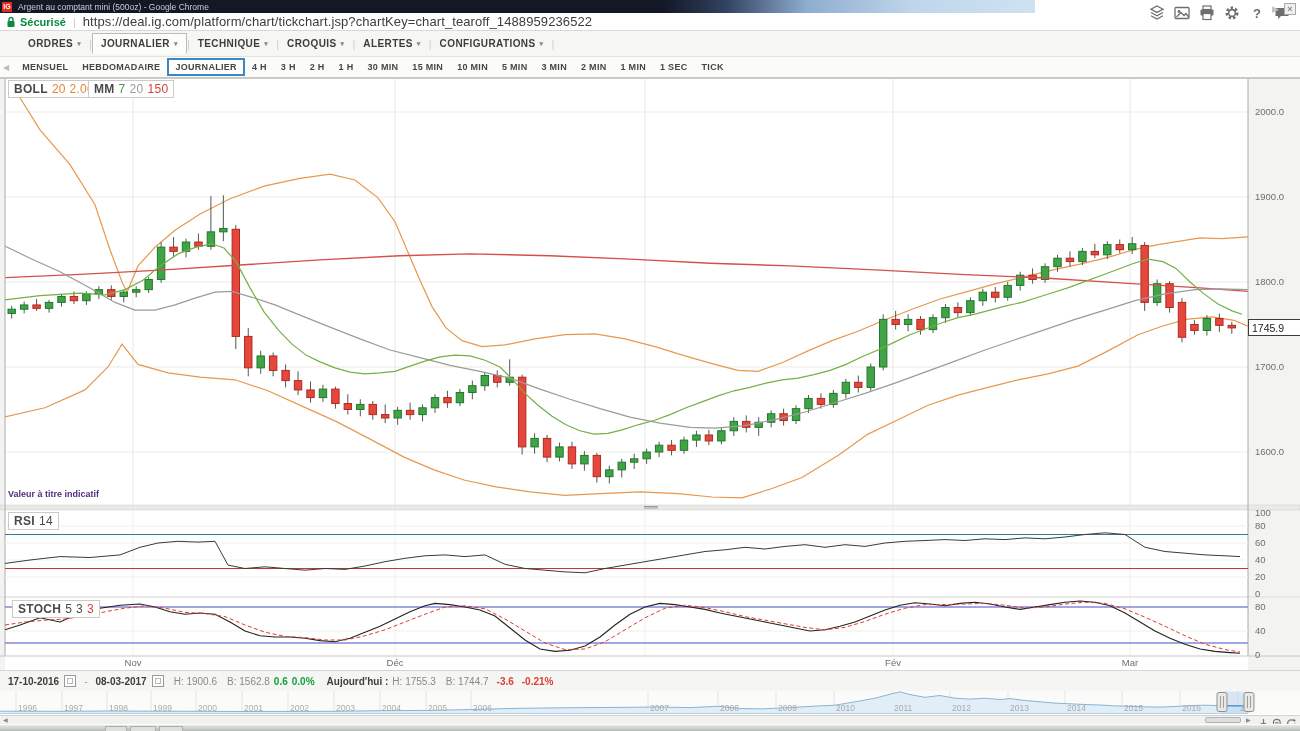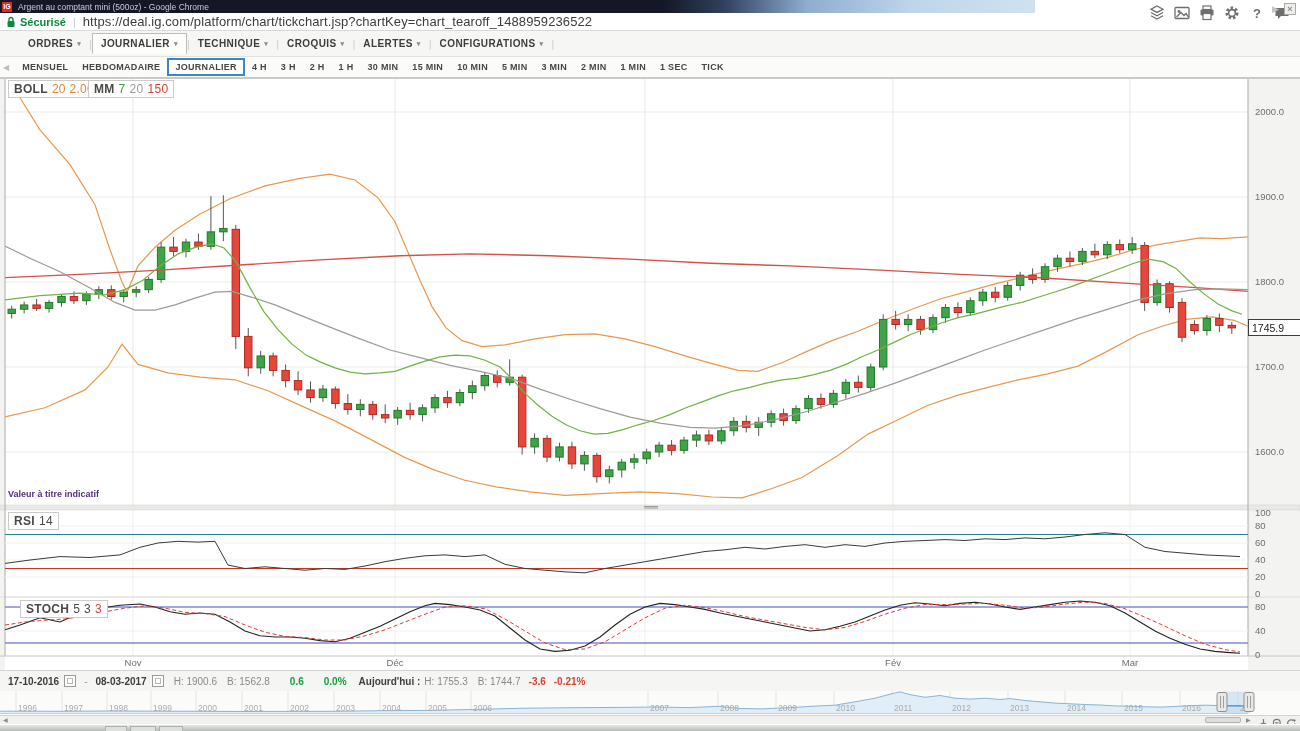--- a/index.html
+++ b/index.html
@@ -52,21 +52,21 @@
 
   
   #statusbar { position:absolute; left:0; top:670px; width:1300px; height:21px; background:#f5f5f3;
     border-top:1px solid #d5d5d3; display:flex; align-items:center; font-size:10px; color:#8a8a88; }
   #statusbar .date { color:#3e3e3c; font-weight:bold; margin-left:8px; }
   #statusbar .cal { width:12px; height:12px; border:1px solid #9a9a98; background:#fff; margin-left:5px;
     position:relative; }
   #statusbar .cal:before { content:""; position:absolute; left:2px; top:2px; right:2px; bottom:2px; border:1px solid #b8b8b6; }
   #statusbar .dash { margin-left:8px; color:#9a9a98; }
   #statusbar .hb { margin-left:10px; }
-  #statusbar .pos { color:#13a03a; font-weight:bold; margin-left:20px;text-align:right; }
+  #statusbar .pos { color:#13a03a; font-weight:bold; margin-left:4px;text-align:right; }
   #statusbar .neg { color:#dd3f33; font-weight:bold; margin-left:8px; }
   #statusbar .today { color:#3e3e3c; font-weight:bold; margin-left:12px; }
 
   
   #scrollrow { position:absolute; left:0; top:715px; width:1300px; height:9px; background:#f1f1ef;
     border-top:1px solid #d2d2d0; }
   #sthumb { position:absolute; left:1205px; top:1px; width:36px; height:6px; background:#dedede;
     border:1px solid #b5b5b3; border-radius:2px; }
   .sarrow { position:absolute; top:0px; font-size:6px; color:#8a8a88; }
   #zoomicons { position:absolute; left:1258px; top:-1px; display:flex; gap:3px; }
@@ -195,21 +195,21 @@
   <div class="ind-box" style="left:8px; top:80px;">
     <b>BOLL</b><span style="color:#e0883a">20 2.00</span>
   </div>
   <div class="ind-box" style="left:88px; top:80px;">
     <b>MM</b><span style="color:#3f9b41">7</span><span style="color:#9b9b99">20</span><span style="color:#d4423a">150</span>
   </div>
 
   <div class="ind-box" style="left:8px; top:512px;">
     <b>RSI</b><span>14</span>
   </div>
-  <div class="ind-box" style="left:20px; top:600px;">
+  <div class="ind-box" style="left:12px; top:600px;">
     <b>STOCH</b><span>5 3</span><span style="color:#d4423a">3</span>
   </div>
 
   <div id="disclaimer">Valeur à titre indicatif</div>
   <div id="pricebox">1745.9</div>
 
   <div id="statusbar">
     <span class="date">17-10-2016</span>
     <span class="cal"></span>
     <span class="dash">-</span>

